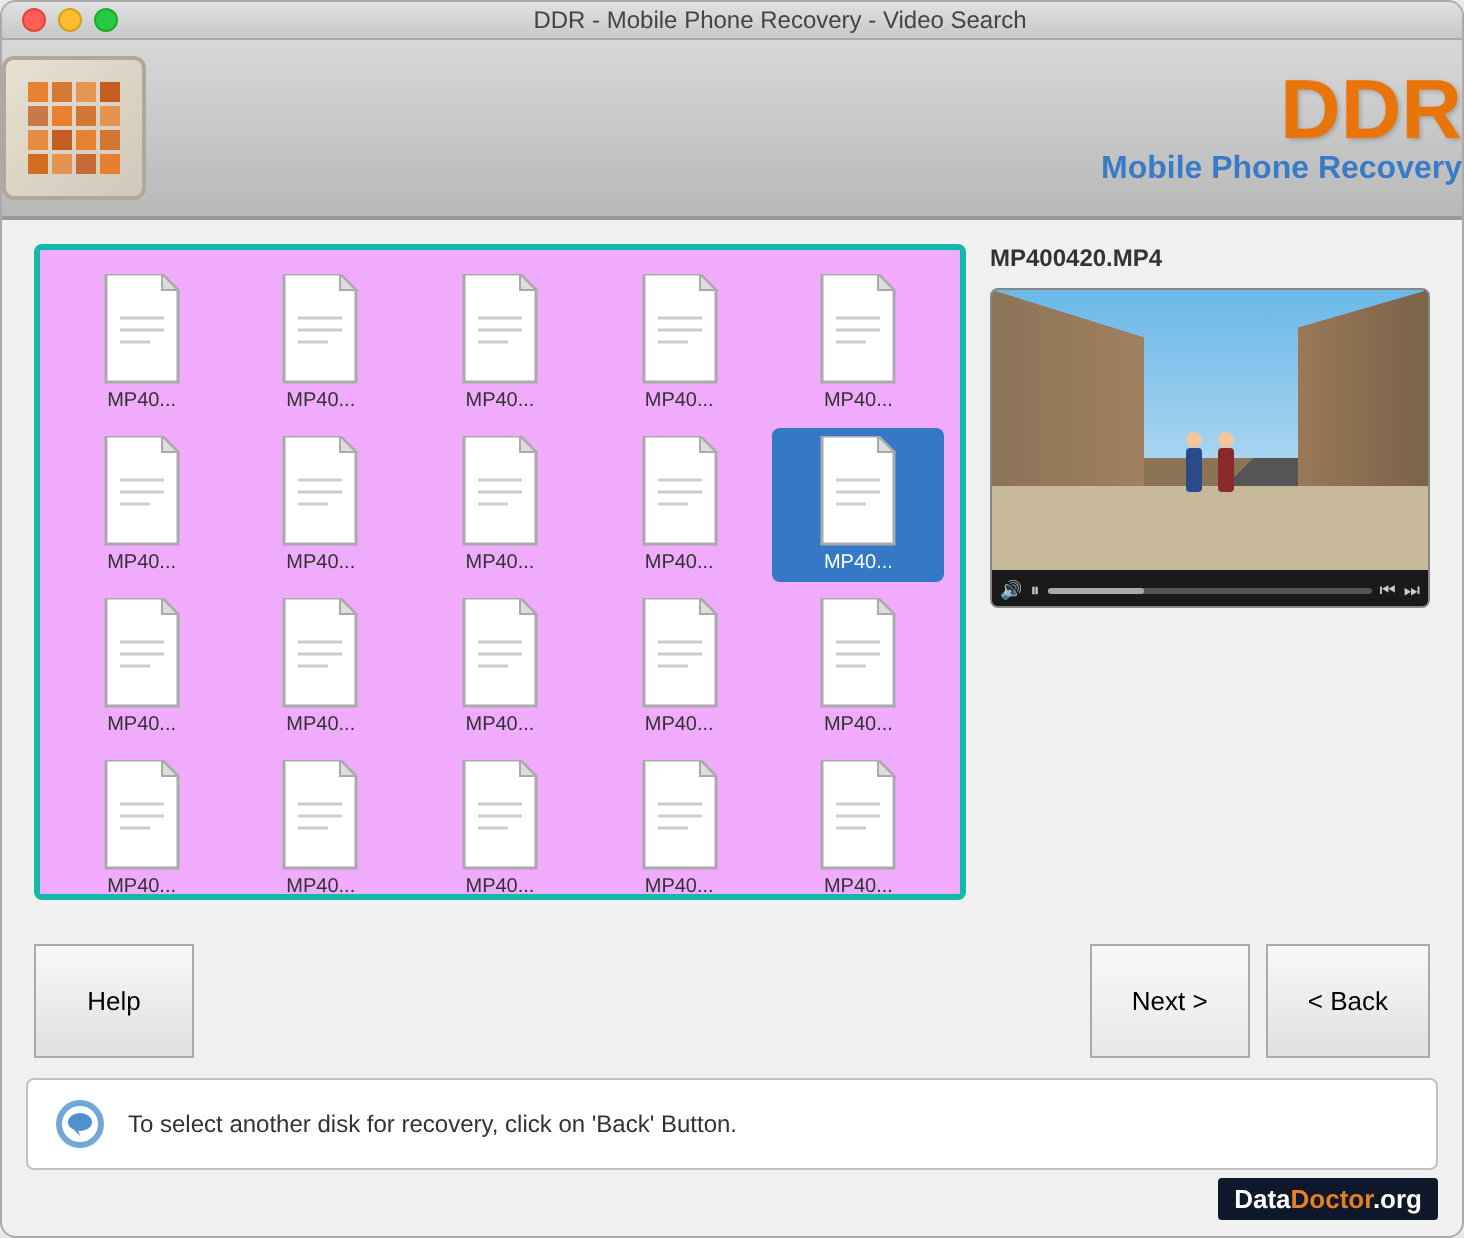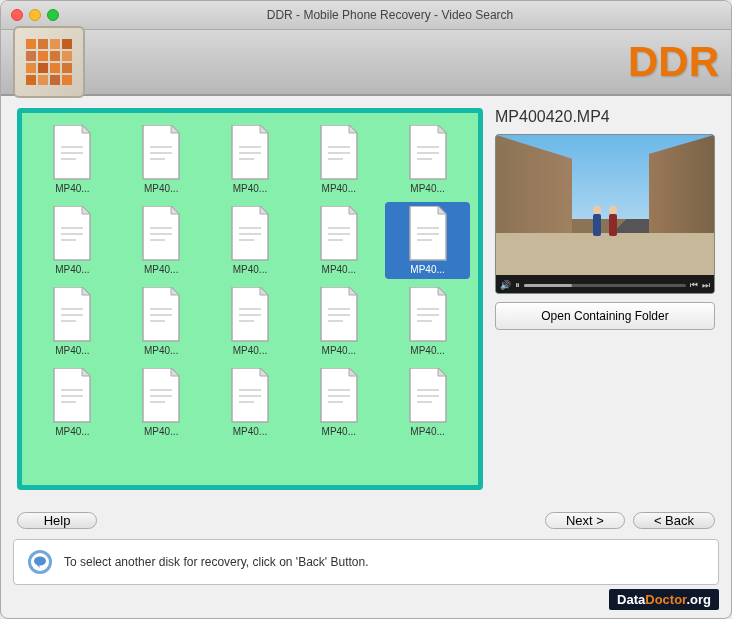--- a/index.html
+++ b/index.html
@@ -18,21 +18,21 @@
       border: 1px solid #aaa;
       border-radius: 8px;
       overflow: hidden;
       display: flex;
       flex-direction: column;
     }
 
     
     .title-bar {
       background: linear-gradient(to bottom, #e0e0e0, #c8c8c8);
-      height: 29px;
+      height: 19px;
       display: flex;
       align-items: center;
       padding: 0 10px;
       border-bottom: 1px solid #aaa;
       flex-shrink: 0;
     }
     .traffic-lights {
       display: flex;
       gap: 6px;
     }
@@ -48,24 +48,24 @@
       flex: 1;
       text-align: center;
       font-size: 12px;
       color: #444;
       font-weight: 500;
     }
 
     
     .header {
       background: linear-gradient(to bottom, #d8d8d8, #b8b8b8);
-      height: 66px;
-      display: flex;
-      align-items: center;
-      padding: 10px 12px;
+      height: 90px;
+      display: flex;
+      align-items: center;
+      padding: 10px 0;
       border-bottom: 2px solid #999;
       flex-shrink: 0;
     }
     .logo-icon {
       width: 72px;
       height: 72px;
       background: linear-gradient(135deg, #e8e0d0, #d0c8b8);
       border: 2px solid #b0a898;
       border-radius: 6px;
       display: flex;
@@ -99,22 +99,22 @@
       flex: 1;
       display: flex;
       padding: 12px 16px;
       gap: 12px;
       overflow: hidden;
     }
 
     
     .file-grid-container {
       flex: 1;
-      border: 5px solid #14b8a6;
-      background: #86efac;
+      border: 3px solid #14b8a6;
+      background: #f0abfc;
       border-radius: 4px;
       overflow-y: scroll;
       overflow-x: hidden;
       padding: 8px;
     }
     .file-grid {
       display: grid;
       grid-template-columns: repeat(5, 1fr);
       gap: 4px;
     }
@@ -155,22 +155,22 @@
 
     
     .preview-panel {
       width: 220px;
       flex-shrink: 0;
       display: flex;
       flex-direction: column;
       gap: 8px;
     }
     .preview-filename {
-      font-size: 16px;
-      font-weight: 400;
+      font-size: 12px;
+      font-weight: 700;
       color: #333;
     }
     .preview-video {
       width: 100%;
       height: 160px;
       background: #222;
       border: 1px solid #888;
       border-radius: 4px;
       overflow: hidden;
       position: relative;
@@ -276,24 +276,24 @@
     
     .bottom-bar {
       padding: 10px 16px;
       display: flex;
       align-items: center;
       flex-shrink: 0;
     }
     .btn-group-left { display: flex; gap: 8px; }
     .btn-group-right { margin-left: auto; display: flex; gap: 8px; }
     .nav-btn {
-      padding: 0 20px;
+      padding: 20px 20px;
       background: linear-gradient(to bottom, #f8f8f8, #e0e0e0);
       border: 1px solid #aaa;
-      border-radius: 13px;
+      border-radius: 0;
       font-size: 13px;
       cursor: pointer;
       min-width: 80px;
     }
     .nav-btn.next-btn {
       background: linear-gradient(to bottom, #f8f8f8, #e8e8e8);
     }
 
     
     .status-bar {
@@ -353,20 +353,21 @@
         <rect x="26" y="26" width="10" height="10" fill="#e87820" opacity="0.9"></rect>
         <rect x="38" y="26" width="10" height="10" fill="#d06010" opacity="0.8"></rect>
         <rect x="2" y="38" width="10" height="10" fill="#d06010" opacity="0.9"></rect>
         <rect x="14" y="38" width="10" height="10" fill="#e87820" opacity="0.7"></rect>
         <rect x="26" y="38" width="10" height="10" fill="#c05010" opacity="0.8"></rect>
         <rect x="38" y="38" width="10" height="10" fill="#e87820" opacity="0.9"></rect>
       </svg>
     </div>
     <div class="header-brand">
       <div class="brand-ddr">DDR</div>
+      <div class="brand-sub">Mobile Phone Recovery</div>
     </div>
   </div>
 
   <div class="main-content">
 
     <div class="file-grid-container">
       <div class="file-grid" id="file-grid">
       <div class="file-item">
             <div class="file-icon">
       <svg viewBox="0 0 48 56" xmlns="http://www.w3.org/2000/svg">
@@ -632,21 +633,20 @@
         <div class="video-controls">
           <span class="ctrl-btn">🔊</span>
           <span class="ctrl-btn">⏸</span>
           <div class="ctrl-progress">
             <div class="ctrl-progress-fill"></div>
           </div>
           <span class="ctrl-btn-right">⏮</span>
           <span class="ctrl-btn-right">⏭</span>
         </div>
       </div>
-      <button class="open-folder-btn">Open Containing Folder</button>
     </div>
   </div>
 
   <div class="bottom-bar">
     <div class="btn-group-left">
       <button class="nav-btn">Help</button>
     </div>
     <div class="btn-group-right">
       <button class="nav-btn next-btn">Next &gt;</button>
       <button class="nav-btn">&lt; Back</button>

